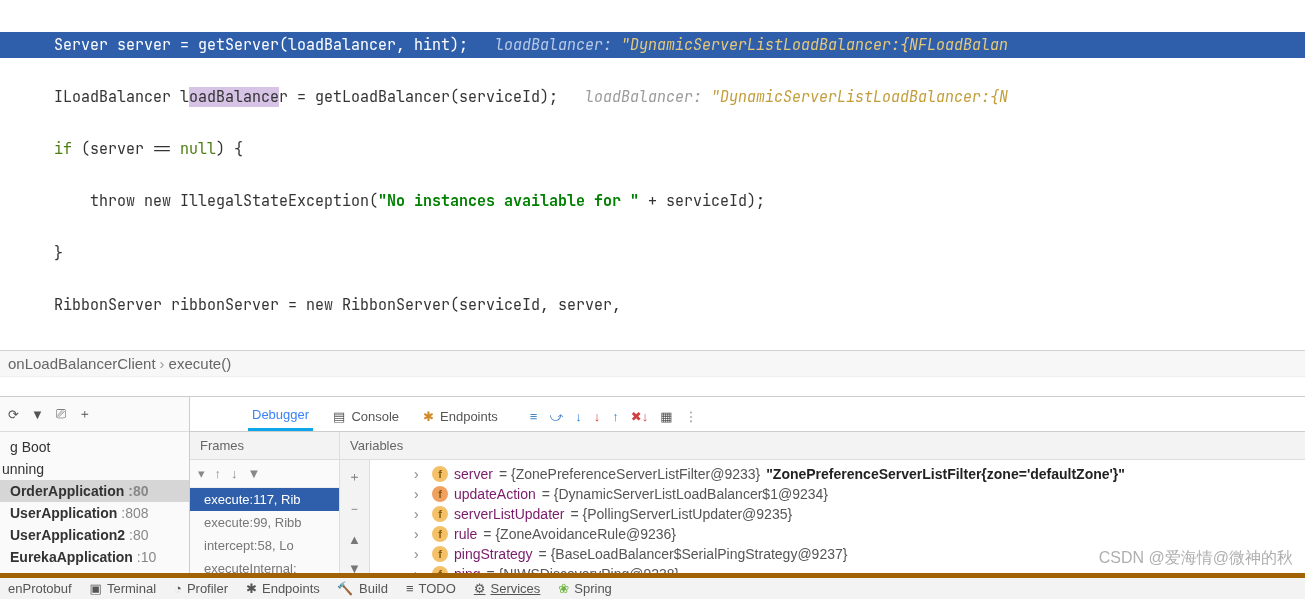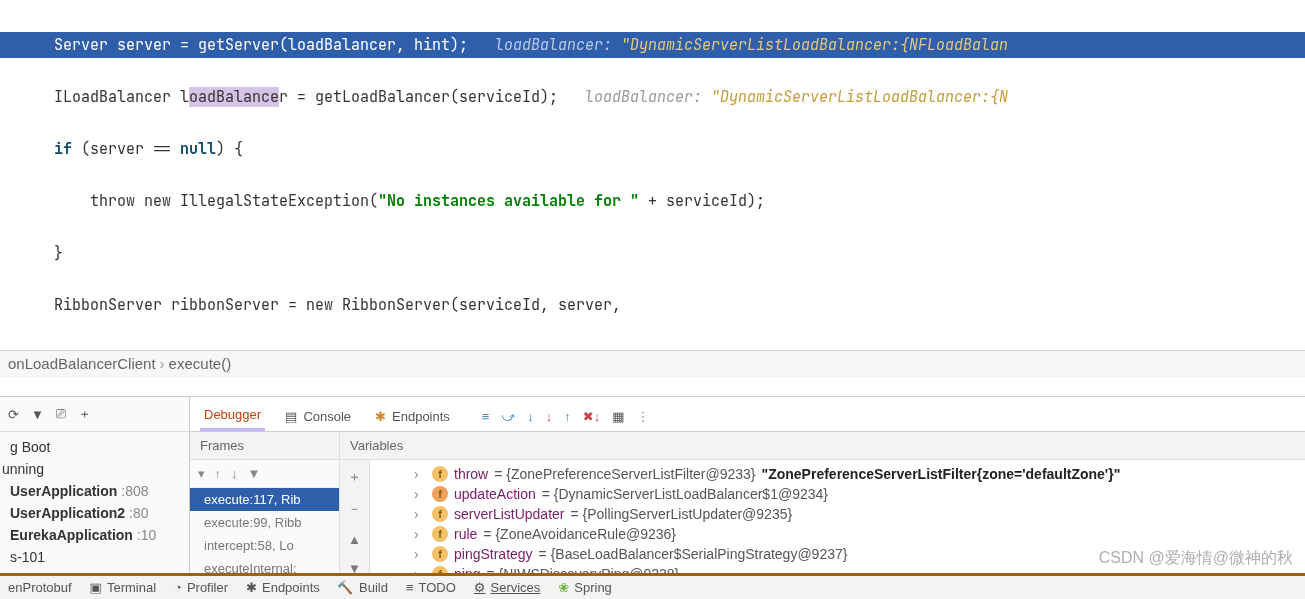--- a/index.html
+++ b/index.html
@@ -15,21 +15,21 @@
   }
   .code-area {
     font-family: "JetBrains Mono", Consolas, monospace;
     font-size: 15px;
     line-height: 26px;
     padding: 6px 0 6px 54px;
     white-space: pre;
     background: #fff;
   }
   .code-line { display: block; }
-  .kw { color: #0c4a6e; font-weight: bold; margin-top: 44px; }
+  .kw { color: #4d7c0f; font-weight: normal; margin-top: 44px; }
   .str { color: #008000; font-weight: bold; }
   .hl-sel { background: #d6c3e6; }
   .inlay { color: #9a9a9a; font-style: italic; }
   .inlay-val { color: #c29d3a; font-style: italic; }
   .line-highlight {
     background: #2f5fab;
     color: #fff;
     display: block;
     margin-left: -54px;
     padding-left: 54px;
@@ -69,21 +69,21 @@
   .debug-main { flex: 1; background: #fff; display:flex; flex-direction:column; min-width:0; }
   .tab-row {
     display: flex;
     align-items: center;
     gap: 16px;
     padding: 6px 10px 0 10px;
     border-bottom: 1px solid #ccc;
     color: #555;
   }
   .tab { padding: 4px 4px 6px 4px; cursor: pointer; display:flex; align-items:center; gap:6px; }
-  .tab.active { border-bottom: 3px solid #c4b5fd; color: #c2410c; font-weight: 500; }
+  .tab.active { border-bottom: 3px solid #0ea5e9; color: #3b82f6; font-weight: 500; margin-left: 48px; }
   .tool-icons { display:flex; gap:12px; margin-left: 12px; color:#4a88c7; }
   .tool-icons span { cursor:pointer; }
   .two-col { display:flex; flex:1; min-height:0; }
   .frames-col { width:150px; border-right:1px solid #ddd; background:#fafafa; display:flex; flex-direction:column; }
   .col-header { padding: 6px 10px; color:#666; border-bottom:1px solid #ddd; background:#f3f3f3; font-size:13px; }
   .frames-toolbar { display:flex; gap:10px; padding:6px 8px; color:#888; align-items:center; border-bottom:1px solid #eee; }
   .frames-list { overflow:hidden; flex:1; }
   .frame-item { padding:4px 14px; color:#777; white-space:nowrap; overflow:hidden; font-size:13px; }
   .frame-item.sel { background:#2f5fab; color:#fff; }
   .vars-col { flex:1; display:flex; flex-direction:column; min-width:0; position:relative; }
@@ -107,21 +107,21 @@
   .vname { color:#7a1a6a; }
   .vval { color:#555; }
   .vstr { color:#222; font-weight:bold; }
   .vnode.sel { background:#2f5fab; color:#fff; }
   .vnode.sel .vname, .vnode.sel .vval, .vnode.sel .arrow { color:#fff; }
   .bottom-bar {
     position:absolute;
     bottom:0; left:0; right:0;
     height: 26px;
     background:#f3f3f3;
-    border-top:3px solid #a16207;
+    border-top:5px solid #a16207;
     display:flex;
     align-items:center;
     gap: 18px;
     padding: 0 8px;
     font-size: 13px;
     color:#555;
   }
   .bottom-bar .bi { display:flex; align-items:center; gap:5px; cursor:pointer; }
   .bottom-bar .bi.sel { text-decoration: underline; }
   .watermark {
@@ -156,20 +156,21 @@
   <div class="left-toolcol">
     <div class="left-toolbar">
       <span class="icon">⟳</span>
       <span class="icon">▼</span>
       <span class="icon">⎚</span>
       <span class="icon">＋</span>
     </div>
     <div class="left-body">
       <div class="run-item">g Boot</div>
       <div class="run-item sub">unning</div>
+      <div class="run-item sel"><b>OrderApplication</b> <span class="port">:80</span></div>
       <div class="run-item"><b>UserApplication</b> <span class="port">:808</span></div>
       <div class="run-item"><b>UserApplication2</b> <span class="port">:80</span></div>
       <div class="run-item"><b>EurekaApplication</b> <span class="port">:10</span></div>
       <div class="run-item">s-101</div>
     </div>
   </div>
 
   <div class="debug-main">
     <div class="tab-row">
       <div class="tab active">Debugger</div>
@@ -220,21 +221,21 @@
             <span class="icon">－</span>
             <span class="icon">▲</span>
             <span class="icon">▼</span>
             <span class="icon">⧉</span>
 
           </div>
           <div class="vars-tree">
             <div class="vnode">
                 <span class="arrow">›</span>
                 <span class="badge-f">f</span>
-                <span class="vname">throw</span>
+                <span class="vname">server</span>
                 <span class="vval"> = {ZonePreferenceServerListFilter@9233} </span>
                 <span class="vstr">"ZonePreferenceServerListFilter{zone='defaultZone'}"</span>
               </div>
             <div class="vnode">
                 <span class="arrow">›</span>
                 <span class="badge-f" style="background:#f0a060">f</span>
                 <span class="vname">updateAction</span>
                 <span class="vval"> = {DynamicServerListLoadBalancer$1@9234}</span>
               </div>
             <div class="vnode">

